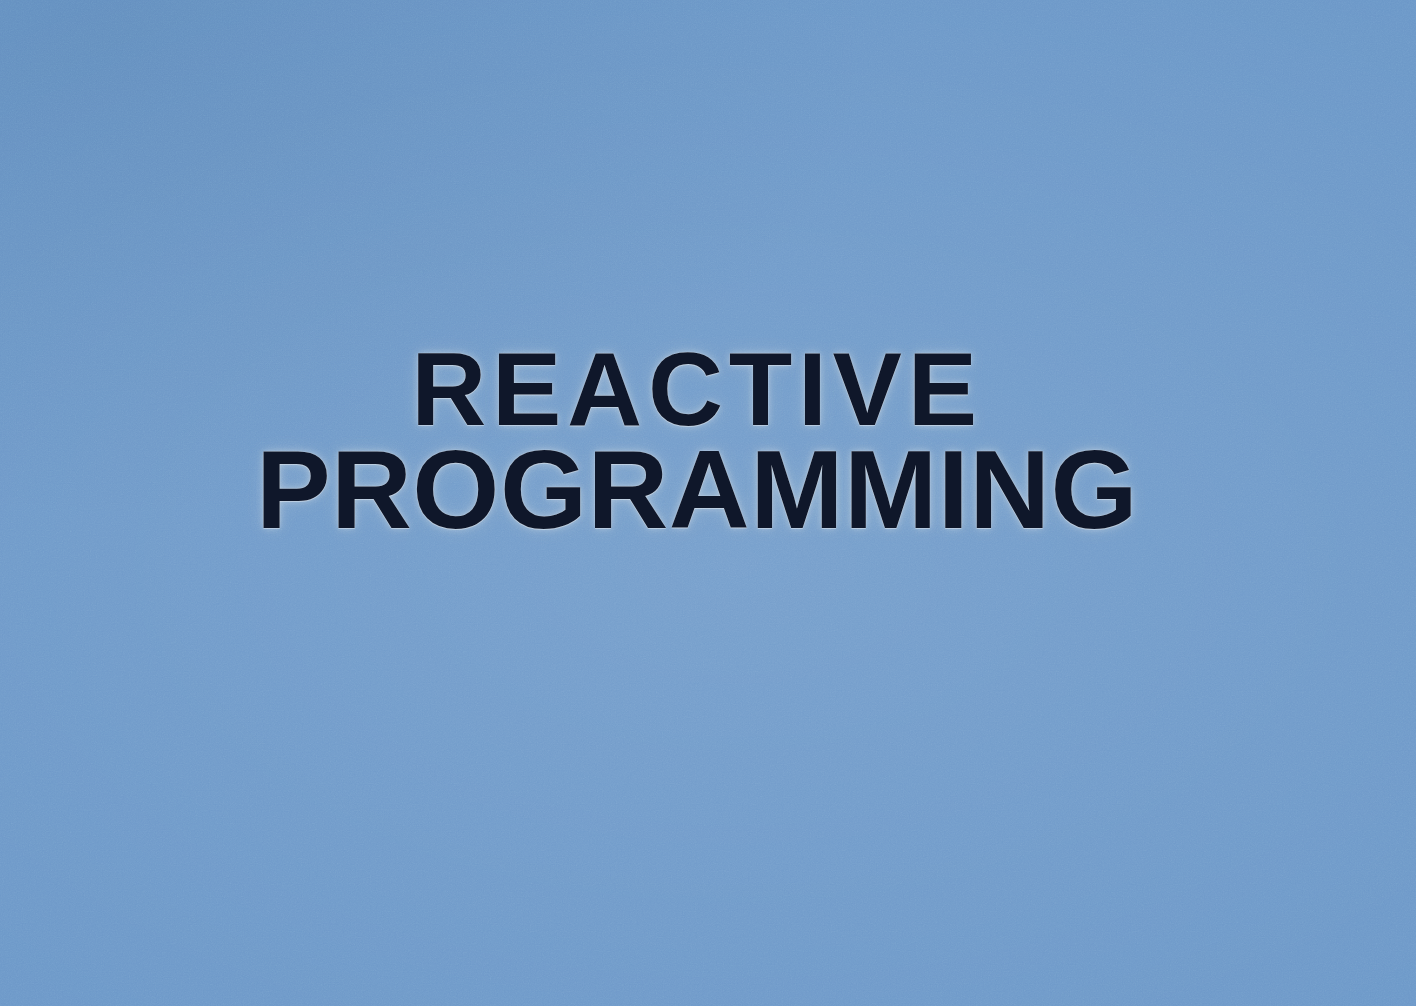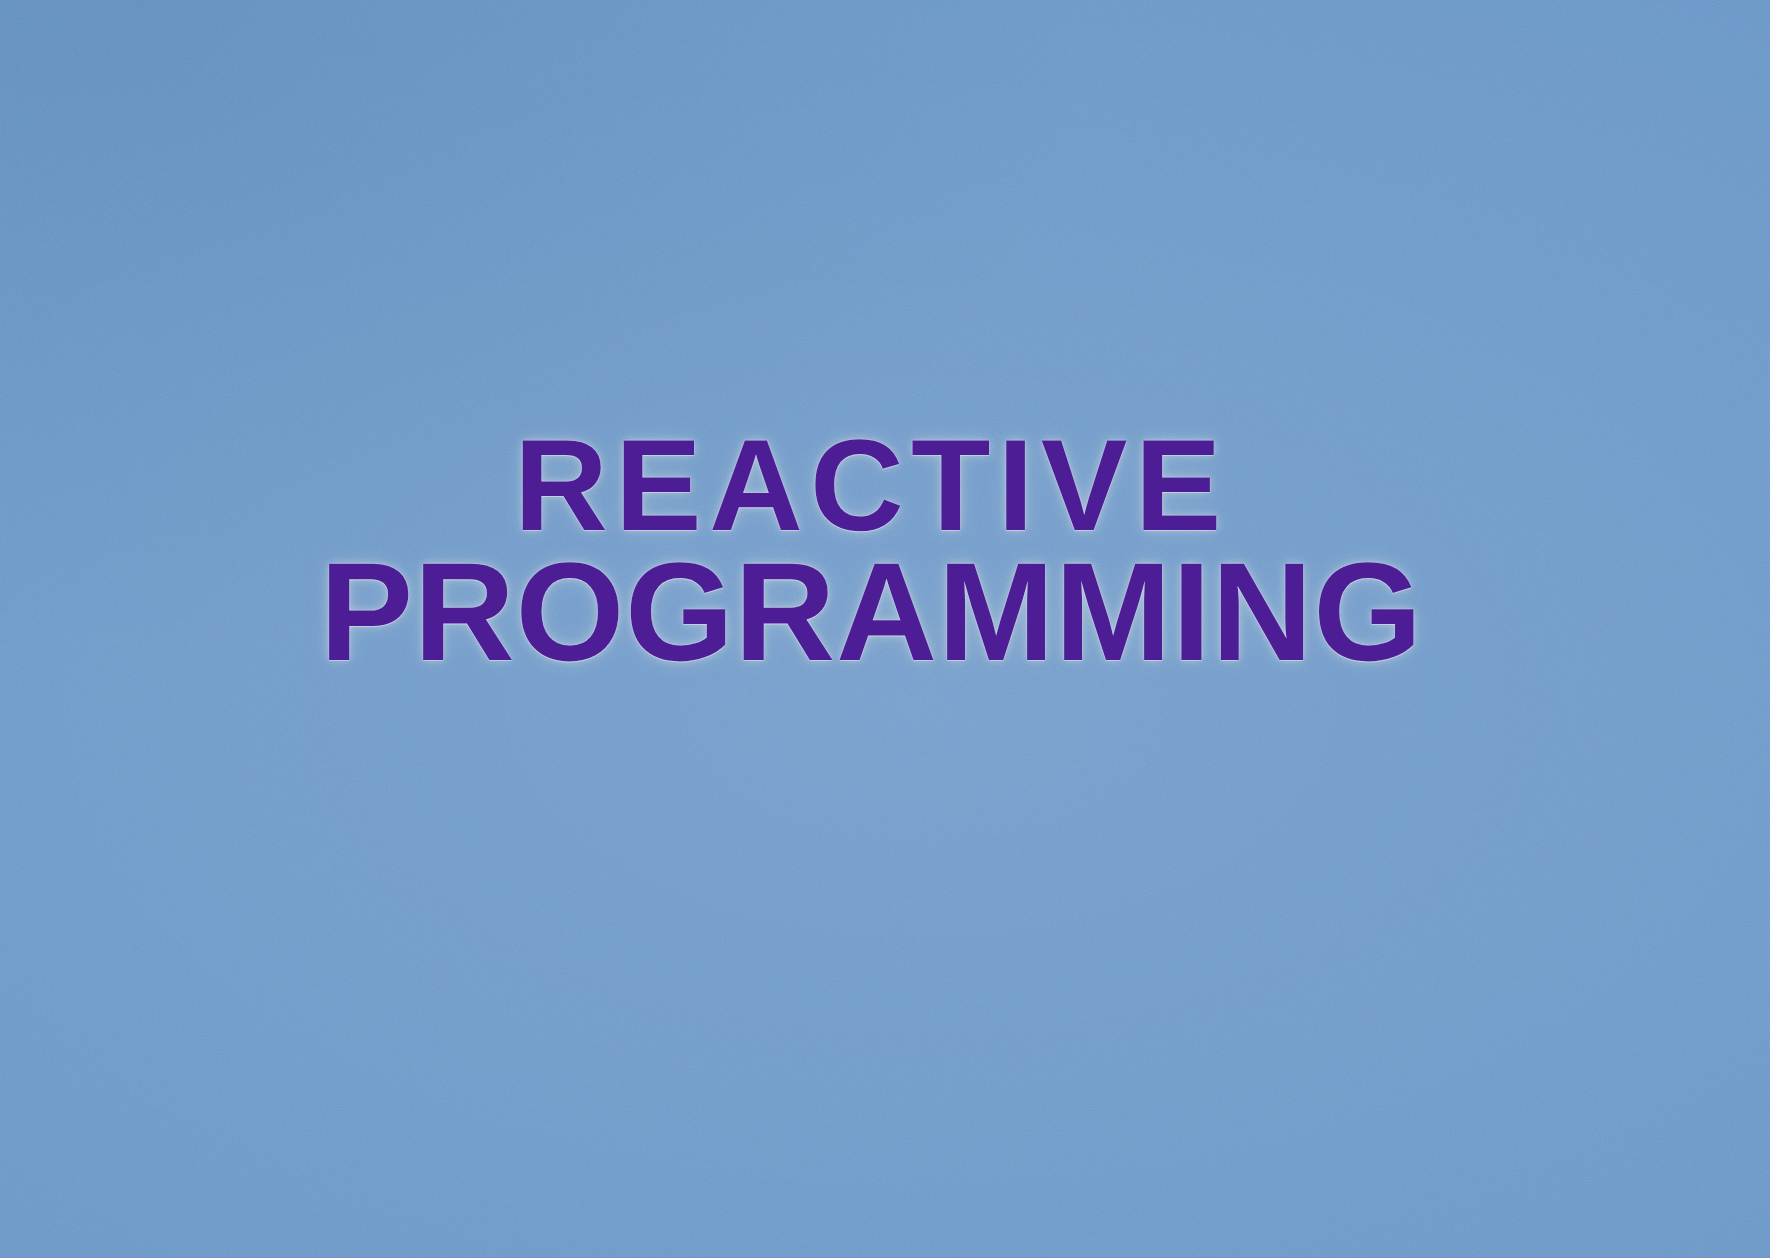--- a/index.html
+++ b/index.html
@@ -67,21 +67,21 @@
   }
 
   .title {
     margin: 0;
     padding: 0;
     font-family: "Liberation Sans Narrow", "Liberation Sans", sans-serif;
     font-weight: 700;
     font-size: 108px;
     line-height: 0.99;
     letter-spacing: 0.012em;
-    color: #4c1d95;
+    color: #0f172a;
     text-transform: uppercase;
     white-space: nowrap;
     text-shadow:
       0 0 1px rgba(255,255,255,0.85),
       0 0 7px rgba(246,244,236,0.38),
       0 0 18px rgba(240,238,228,0.20),
       0 1px 0 rgba(255,255,255,0.30);
   }
 
   .title-line {

